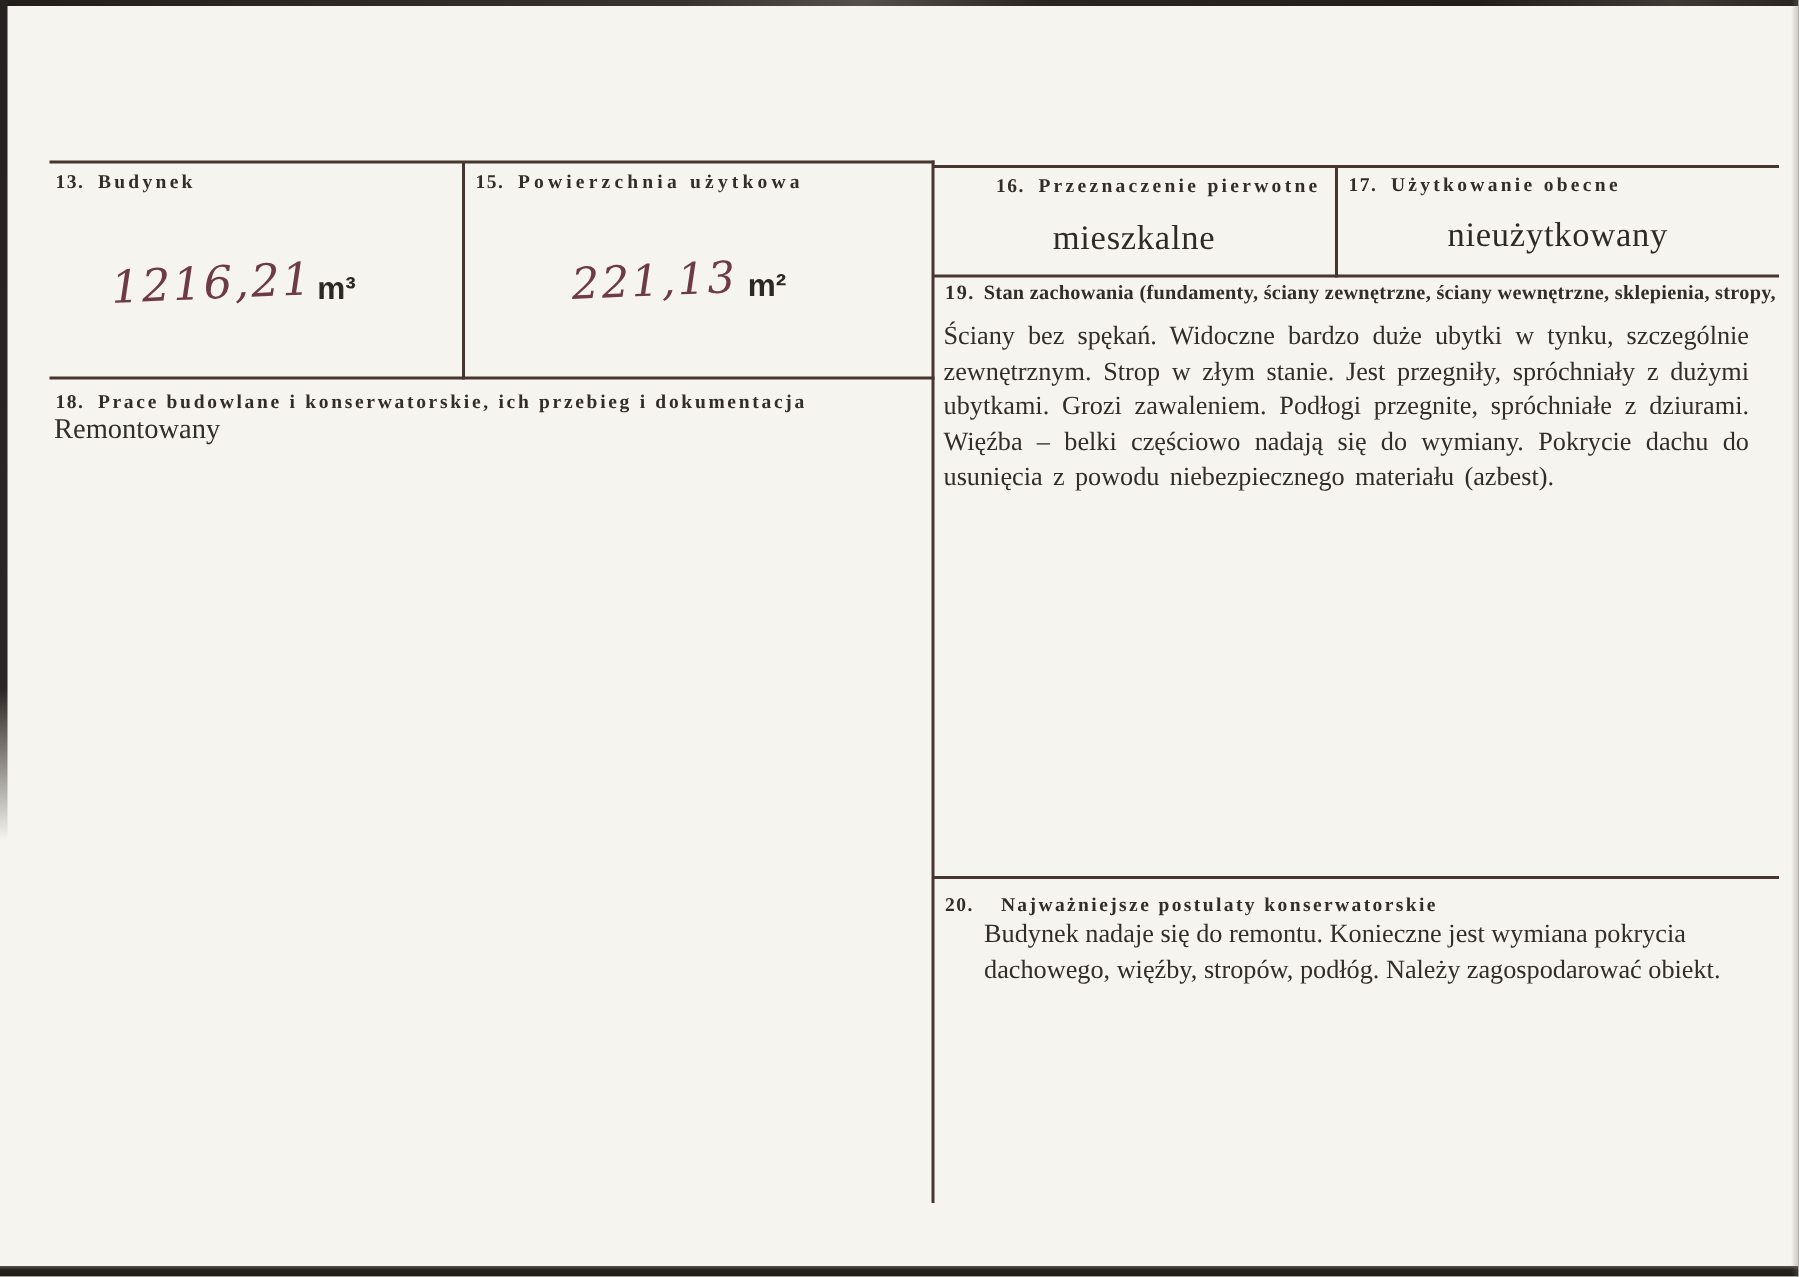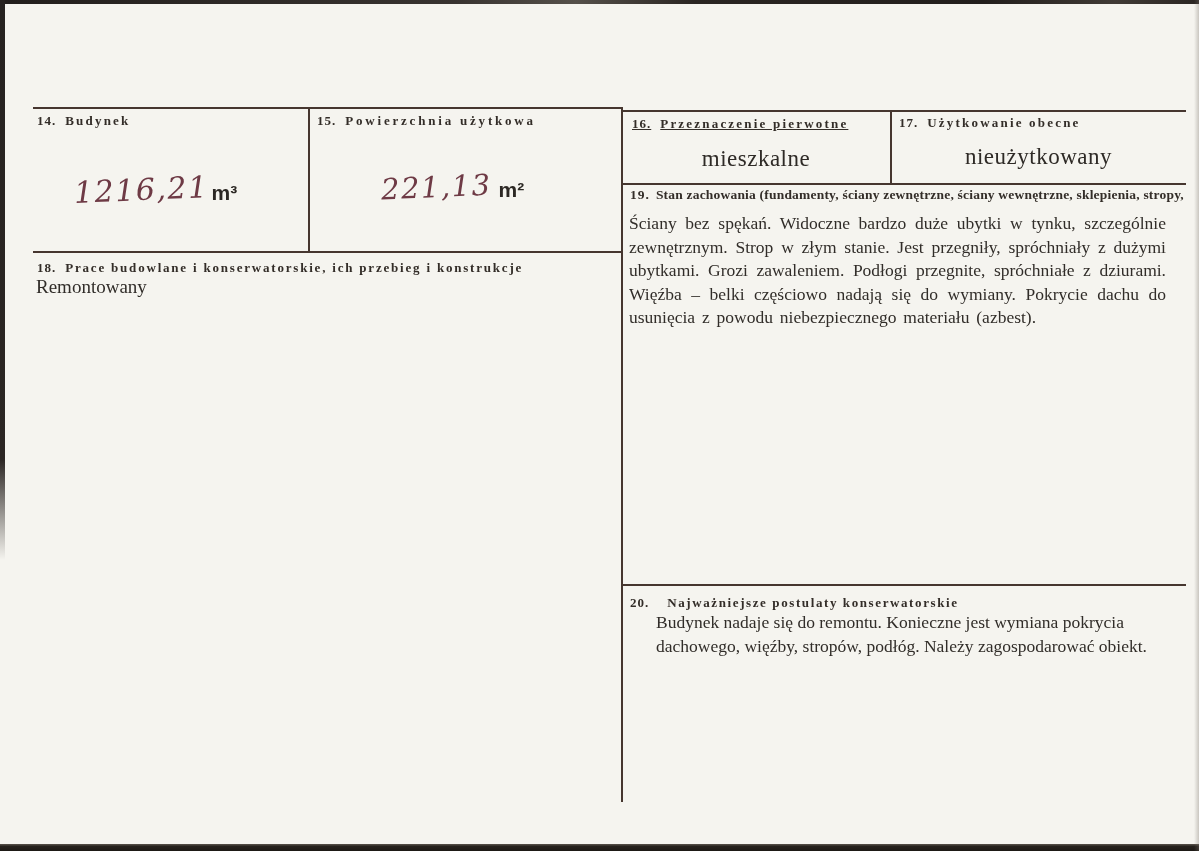--- a/index.html
+++ b/index.html
@@ -67,52 +67,52 @@
   <div class="hline" style="left:33px;top:107px;width:590px;"></div>
   <div class="hline" style="left:622px;top:110px;width:564px;"></div>
   <div class="vline" style="left:621px;top:107px;height:695px;"></div>
   <div class="vline" style="left:308px;top:108px;height:145px;"></div>
   <div class="hline" style="left:33px;top:251px;width:590px;"></div>
   <div class="vline" style="left:890px;top:111px;height:74px;"></div>
   <div class="hline" style="left:622px;top:183px;width:564px;"></div>
   <div class="hline" style="left:622px;top:584px;width:564px;"></div>
 
   <div class="flabel" style="left:37px;top:113px;">
-    <span class="num">14.</span><span>Budynek</span>
+    <span class="num">13.</span><span>Budynek</span>
   </div>
   <div class="hw-line" style="left:74px;top:172px;">
     <span class="hw">1216,21</span>
     <span class="hw-unit">m³</span>
   </div>
 
   <div class="flabel" style="left:317px;top:113px;letter-spacing:2.8px;">
     <span class="num">15.</span><span>Powierzchnia użytkowa</span>
   </div>
   <div class="hw-line" style="left:381px;top:170px;">
     <span class="hw" style="font-size:29px;">221,13</span>
     <span class="hw-unit" style="margin-left:7px;">m²</span>
   </div>
 
-  <div class="flabel" style="left:632px;top:116px;text-decoration:underline;">
+  <div class="flabel" style="left:664px;top:116px;">
     <span class="num">16.</span><span>Przeznaczenie pierwotne</span>
   </div>
   <div class="big-answer" style="left:622px;top:146px;width:268px;">mieszkalne</div>
 
   <div class="flabel" style="left:899px;top:115px;">
     <span class="num">17.</span><span>Użytkowanie obecne</span>
   </div>
   <div class="big-answer" style="left:892px;top:144px;width:293px;">nieużytkowany</div>
 
   <div class="flabel flabel-tight" style="left:630px;top:187px;">
     <span class="num" style="margin-right:6px;">19.</span><span>Stan zachowania (fundamenty, ściany zewnętrzne, ściany wewnętrzne, sklepienia, stropy,</span>
   </div>
   <div class="body-text" style="left:629px;top:212px;width:537px;word-spacing:2.5px;">Ściany bez spękań. Widoczne bardzo duże ubytki w tynku, szczególnie zewnętrznym. Strop w złym stanie. Jest przegniły, spróchniały z dużymi ubytkami. Grozi zawaleniem. Podłogi przegnite, spróchniałe z dziurami. Więźba – belki częściowo nadają się do wymiany. Pokrycie dachu do usunięcia z powodu niebezpiecznego materiału (azbest).</div>
 
   <div class="flabel" style="left:37px;top:260px;letter-spacing:1.8px;">
-    <span class="num">18.</span><span>Prace budowlane i konserwatorskie, ich przebieg i konstrukcje</span>
+    <span class="num">18.</span><span>Prace budowlane i konserwatorskie, ich przebieg i dokumentacja</span>
   </div>
   <div class="answer-word" style="left:36px;top:276px;">Remontowany</div>
 
   <div class="flabel flabel-narrow" style="left:630px;top:595px;">
     <span class="num" style="margin-right:18px;">20.</span><span>Najważniejsze postulaty konserwatorskie</span>
   </div>
   <div class="body-text body-text-left" style="left:656px;top:611px;width:540px;">Budynek nadaje się do remontu. Konieczne jest wymiana pokrycia dachowego, więźby, stropów, podłóg. Należy zagospodarować obiekt.</div>
 
 </div>
 

